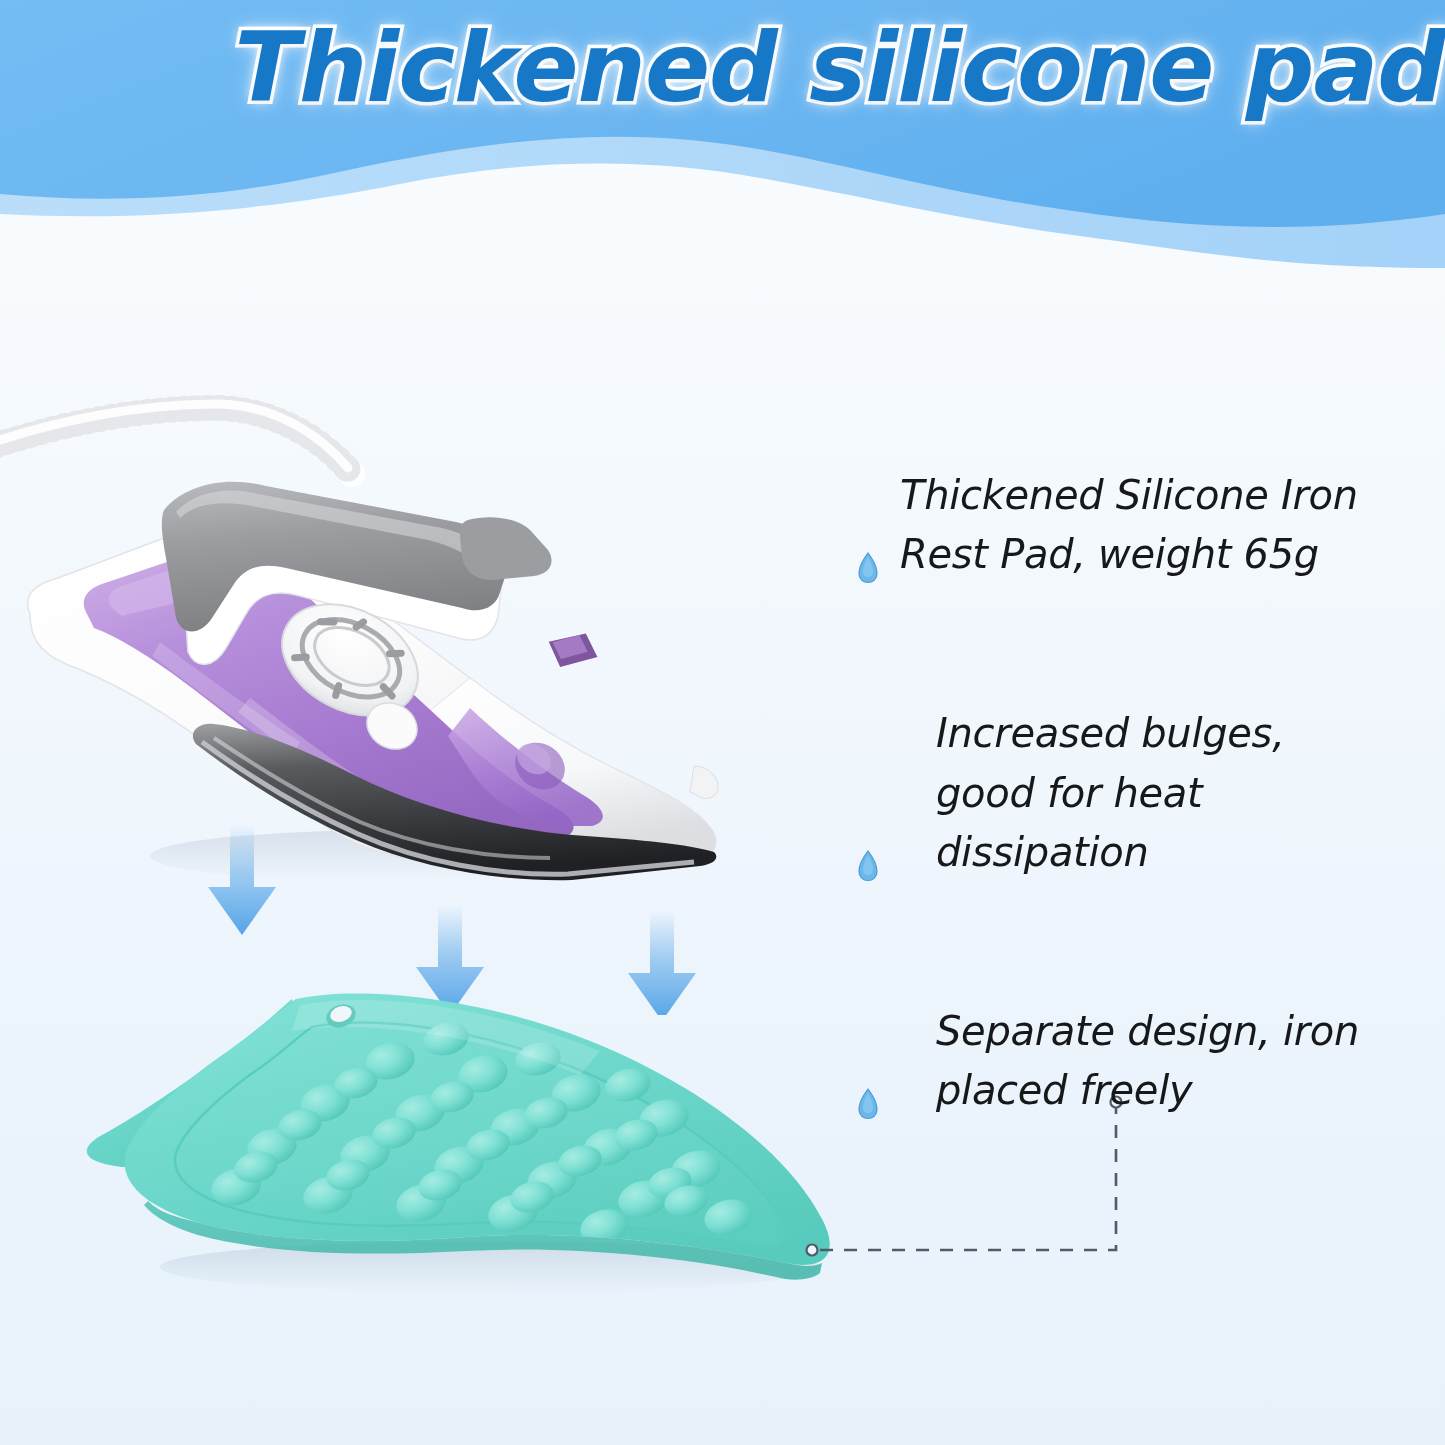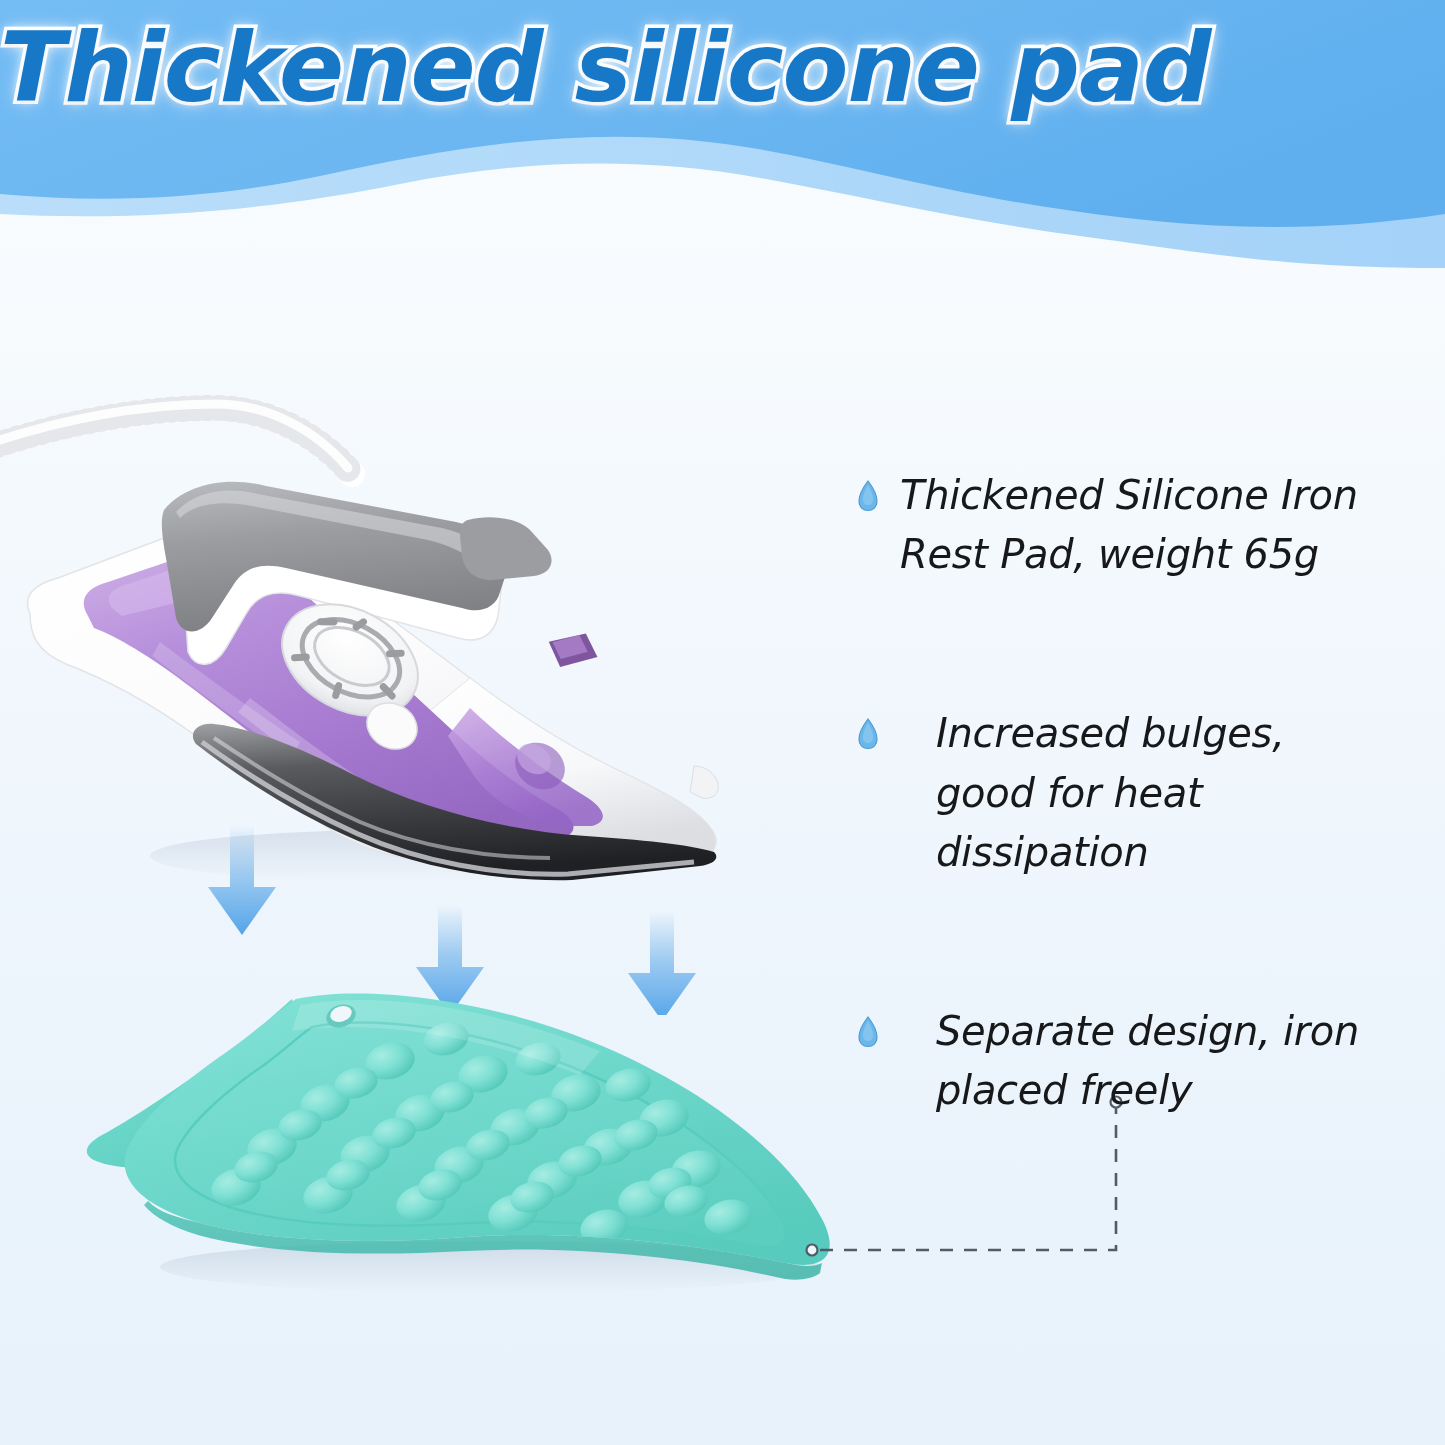--- a/index.html
+++ b/index.html
@@ -33,21 +33,21 @@
     position: absolute;
     left: 0;
     top: 0;
     display: block;
   }
   .header-title {
     position: absolute;
     left: 0;
     top: 12px;
     width: 1445px;
-    text-align: left;
+    text-align: right;
     font-family: "DejaVu Sans", sans-serif;
     font-size: 96px;
     font-weight: bold;
     font-style: italic;
     letter-spacing: -1px;
     color: #1878c8;
     -webkit-text-stroke: 7px #ffffff;
     paint-order: stroke fill;
     text-shadow:
       0 0 10px rgba(255,255,255,0.95),
@@ -105,21 +105,21 @@
   .features {
     position: absolute;
     left: 858px;
     top: 466px;
     width: 580px;
     z-index: 4;
   }
   .feature-item {
     position: relative;
     display: flex;
-    align-items: flex-start;
+    align-items: flex-end;
     margin-bottom: 120px;
   }
   .feature-item:last-child { margin-bottom: 0; }
   .bullet-icon {
     flex: 0 0 auto;
     width: 20px;
     height: 32px;
     margin-top: 14px;
     margin-right: 22px;
   }

